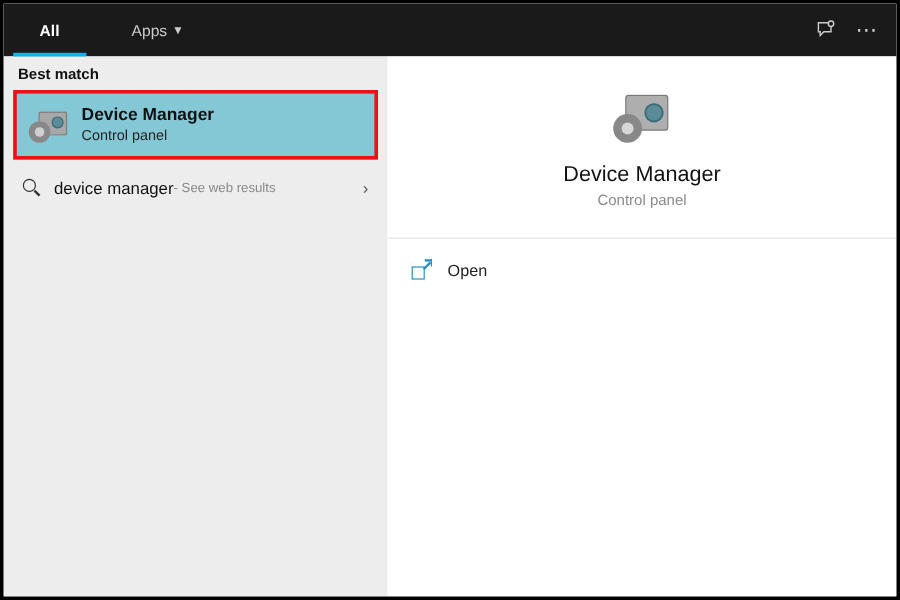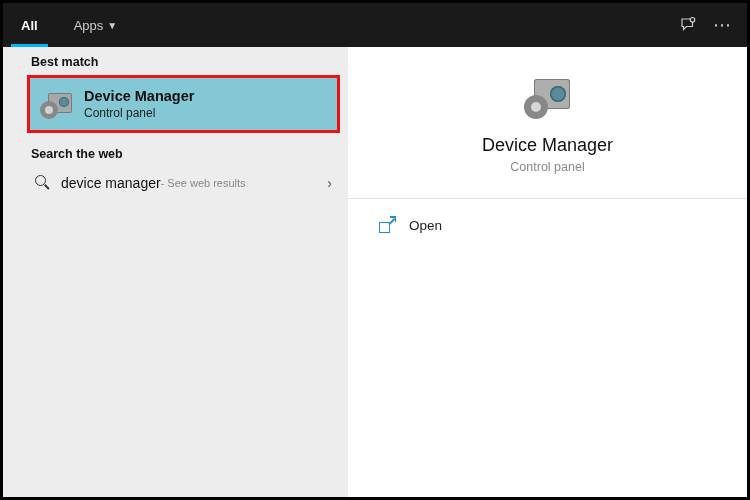--- a/index.html
+++ b/index.html
@@ -1,29 +1,29 @@
 <!DOCTYPE html>
 <html><head>
 <meta charset="utf-8">
 <style>
 * { margin: 0; padding: 0; box-sizing: border-box; font-family: "Segoe UI", Arial, sans-serif; }
 body { width: 750px; height: 500px; background: #fff; border: 3px solid #000; overflow: hidden; }
 
 .topbar { height: 44px; background: #1a1a1a; display: flex; align-items: center; padding: 0 8px 0 0; }
 .tabs { display: flex; height: 100%; }
-.tab { color: #ccc; font-size: 13px; padding: 0 18px; display: flex; align-items: center; height: 100%; cursor: pointer; position: relative; }
+.tab { color: #ccc; font-size: 13px; padding: 0 30px; display: flex; align-items: center; height: 100%; cursor: pointer; position: relative; }
 .tab.active { color: #fff; font-weight: 600; }
 .tab.active::after { content: ""; position: absolute; left: 8px; right: 8px; bottom: 0; height: 3px; background: #00b7ff; }
 .tab .chev { margin-left: 4px; font-size: 10px; }
 .spacer { flex: 1; }
 .top-icon { color: #ccc; width: 34px; height: 34px; display: flex; align-items: center; justify-content: center; cursor: pointer; font-size: 18px; }
 
 .content { display: flex; height: calc(500px - 6px - 44px); }
 
-.left { width: 345px; background: #ededed; display: flex; flex-direction: column; padding-left: 16px; }
+.left { width: 320px; background: #ededed; display: flex; flex-direction: column; }
 .section-label { font-size: 12.5px; font-weight: 600; padding: 8px 12px 4px; color: #111; }
 .best-match { margin: 2px 8px 6px 8px; background: #84c8d6; border: 3px solid #e11; display: flex; align-items: center; padding: 10px 12px; cursor: pointer; }
 .bm-icon { width: 30px; height: 26px; position: relative; margin-right: 12px; }
 .bm-icon .cam { width: 24px; height: 20px; background: #a7a7a7; border-radius: 2px; position: absolute; right: 0; top: 2px; box-shadow: inset 0 0 0 1px #7a7a7a; }
 .bm-icon .lens { width: 10px; height: 10px; background: #5c8b98; border-radius: 50%; position: absolute; right: 3px; top: 6px; box-shadow: inset 0 0 0 1px #3a6a78; }
 .bm-icon .gear { width: 14px; height: 14px; background: #888; border-radius: 50%; position: absolute; left: 0; bottom: 0; box-shadow: 0 0 0 2px #888; }
 .bm-icon .gear::after { content: ""; position: absolute; inset: 3px; background: #d0d0d0; border-radius: 50%; }
 .bm-text .title { font-size: 14.5px; font-weight: 600; color: #111; }
 .bm-text .sub { font-size: 12px; color: #222; margin-top: 2px; }
 
@@ -39,21 +39,21 @@
 .preview { display: flex; flex-direction: column; align-items: center; padding: 30px 0 24px; border-bottom: 1px solid #e3e3e3; }
 .pv-icon { width: 44px; height: 40px; position: relative; margin-bottom: 18px; }
 .pv-icon .cam { width: 36px; height: 30px; background: #aeaeae; border-radius: 3px; position: absolute; right: 0; top: 2px; box-shadow: inset 0 0 0 1px #7a7a7a; }
 .pv-icon .lens { width: 16px; height: 16px; background: #5c8b98; border-radius: 50%; position: absolute; right: 4px; top: 9px; box-shadow: inset 0 0 0 1.5px #3a6a78; }
 .pv-icon .gear { width: 20px; height: 20px; background: #888; border-radius: 50%; position: absolute; left: 0; bottom: 0; box-shadow: 0 0 0 2px #888; }
 .pv-icon .gear::after { content: ""; position: absolute; inset: 5px; background: #d6d6d6; border-radius: 50%; }
 .pv-title { font-size: 18px; color: #111; font-weight: 400; }
 .pv-sub { font-size: 12.5px; color: #8a8a8a; margin-top: 4px; }
 
 .actions { padding: 8px 0; }
-.action-row { display: flex; align-items: center; padding: 10px 31px; cursor: pointer; }
+.action-row { display: flex; align-items: center; padding: 10px 20px; cursor: pointer; }
 .open-ico { width: 16px; height: 16px; margin-right: 14px; position: relative; }
 .open-ico .box { width: 11px; height: 11px; border: 1.5px solid #2b8cc4; position: absolute; left: 0; bottom: 0; }
 .open-ico .arr { position: absolute; right: -1px; top: -1px; width: 8px; height: 8px; }
 .open-ico .arr::before { content: ""; position: absolute; right: 0; top: 0; width: 6px; height: 1.5px; background: #2b8cc4; }
 .open-ico .arr::after { content: ""; position: absolute; right: 0; top: 0; width: 1.5px; height: 6px; background: #2b8cc4; }
 .open-ico .diag { position: absolute; right: 1px; top: 1px; width: 8px; height: 1.5px; background: #2b8cc4; transform: rotate(-45deg); transform-origin: right top; }
 .action-label { font-size: 13.5px; color: #222; }
 </style>
 </head>
 <body>
@@ -88,21 +88,20 @@
         <div class="cam"></div>
           <div class="lens"></div>
           <div class="gear"></div>
       </div>
       <div class="bm-text">
         <div class="title">Device Manager</div>
         <div class="sub">Control panel</div>
       </div>
     </div>
 
-    <div class="section-label">Search the web</div>
 
     <div class="web-row">
       <div class="search-ico">
           <div class="c"></div>
           <div class="h"></div>
         </div>
       <span class="q">device manager</span>
       <span class="hint"> - See web results</span>
       <span class="chev">›</span>
     </div>

